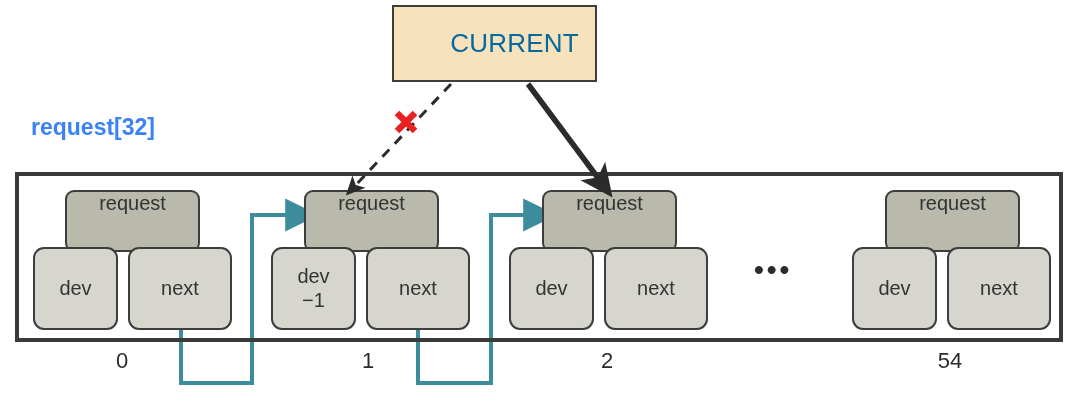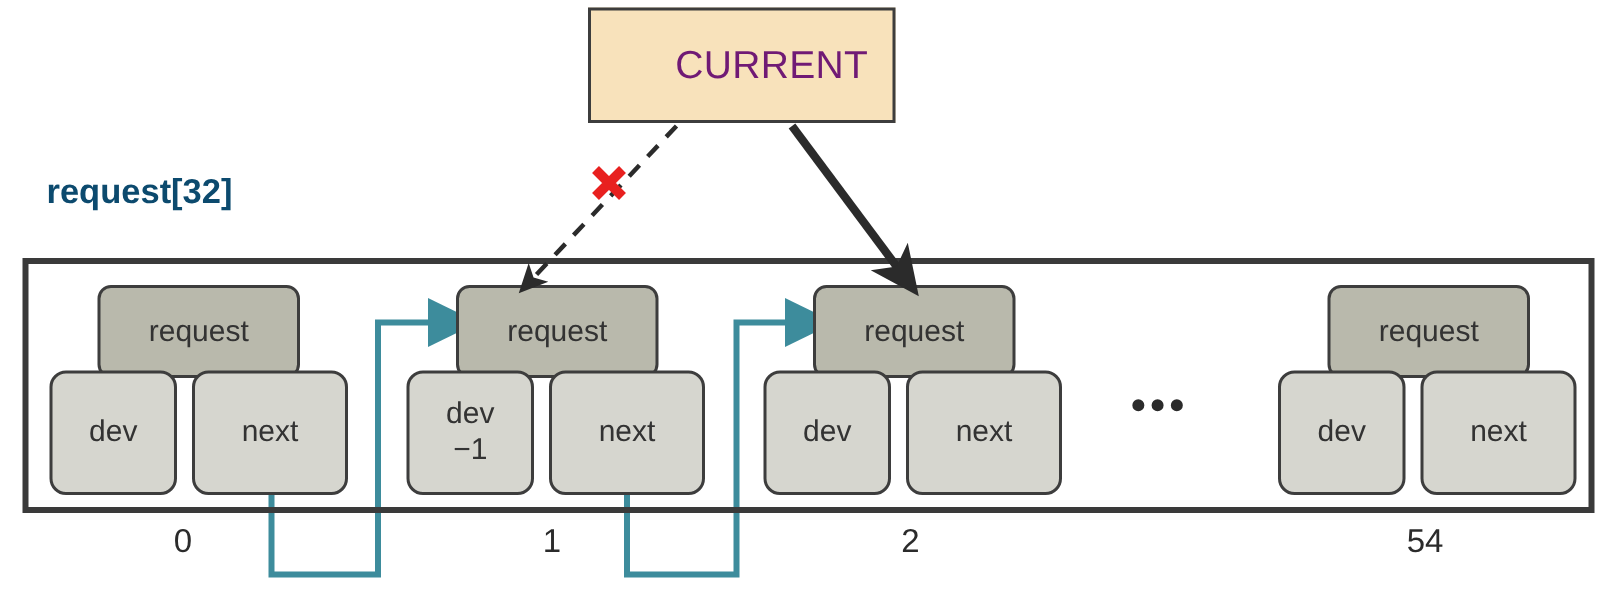--- a/index.html
+++ b/index.html
@@ -39,33 +39,33 @@
     background: #f8e2bb;
     border: 2.5px solid #3d3d3d;
     box-sizing: border-box;
     display: flex;
     align-items: center;
     justify-content: center;
     z-index: 5;
   }
   .current-box .label {
     font-size: 26px;
-    color: #701a75;
+    color: #0369a1;
     letter-spacing: 0.2px;
     margin-left: 40px;
   }
 
   
   .array-label {
     position: absolute;
     left: 31px;
     top: 114px;
     font-size: 23px;
     font-weight: bold;
-    color: #0c4a6e;
+    color: #3b82f6;
     z-index: 5;
   }
 
   
   .array-box {
     position: absolute;
     left: 15px;
     top: 172px;
     width: 1048px;
     height: 170px;
@@ -84,21 +84,20 @@
   }
   .node-request {
     position: absolute;
     top: 18px;
     height: 62px;
     background: #b9b9ac;
     border: 2.5px solid #3d3d3d;
     border-radius: 9px;
     box-sizing: border-box;
     display: flex;
-    align-items: center;
     justify-content: center;
     font-size: 20px;
     color: #333333;
   }
   .node-dev, .node-next {
     position: absolute;
     top: 75px;
     height: 83px;
     background: #d6d6cf;
     border: 2.5px solid #3d3d3d;

